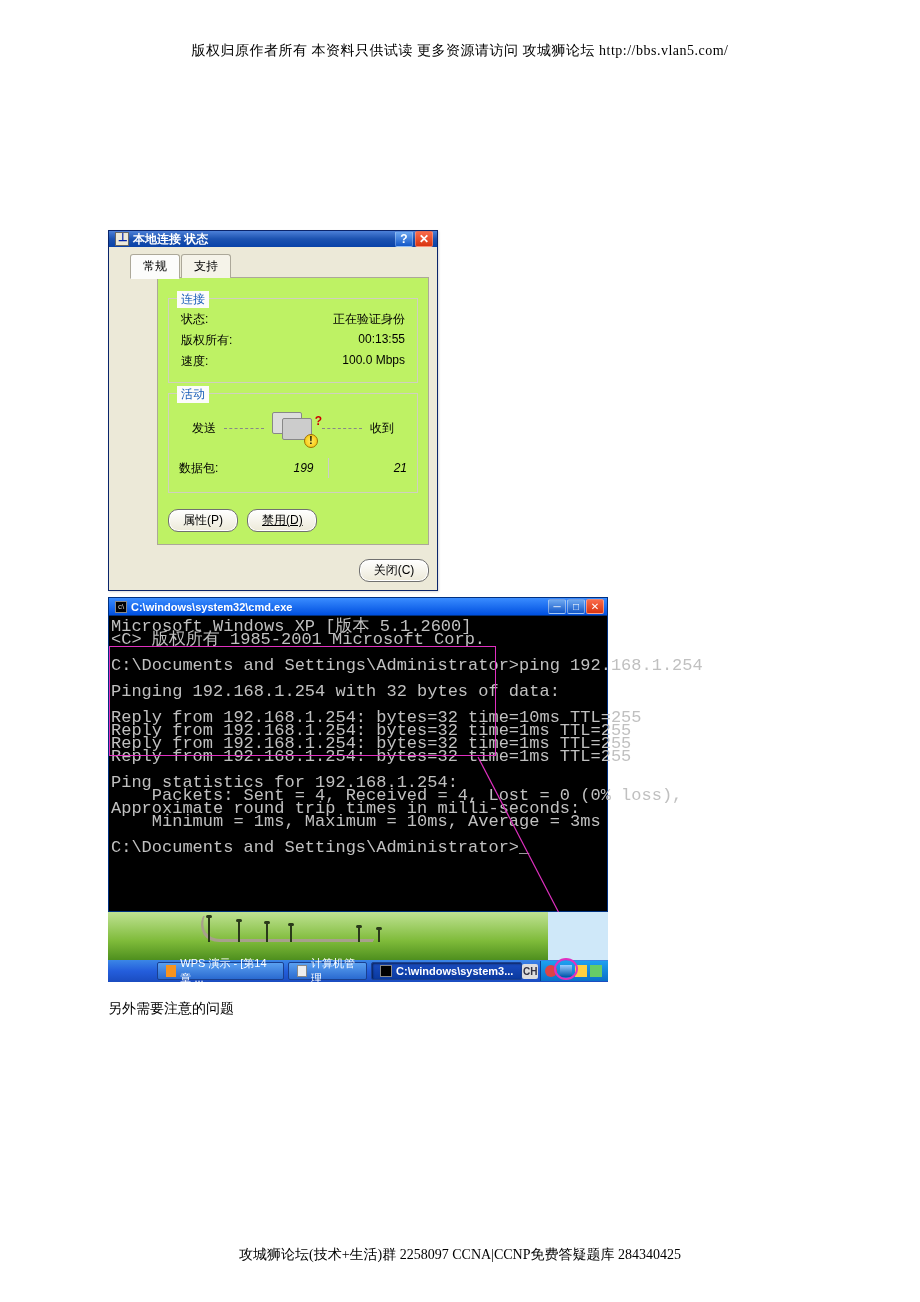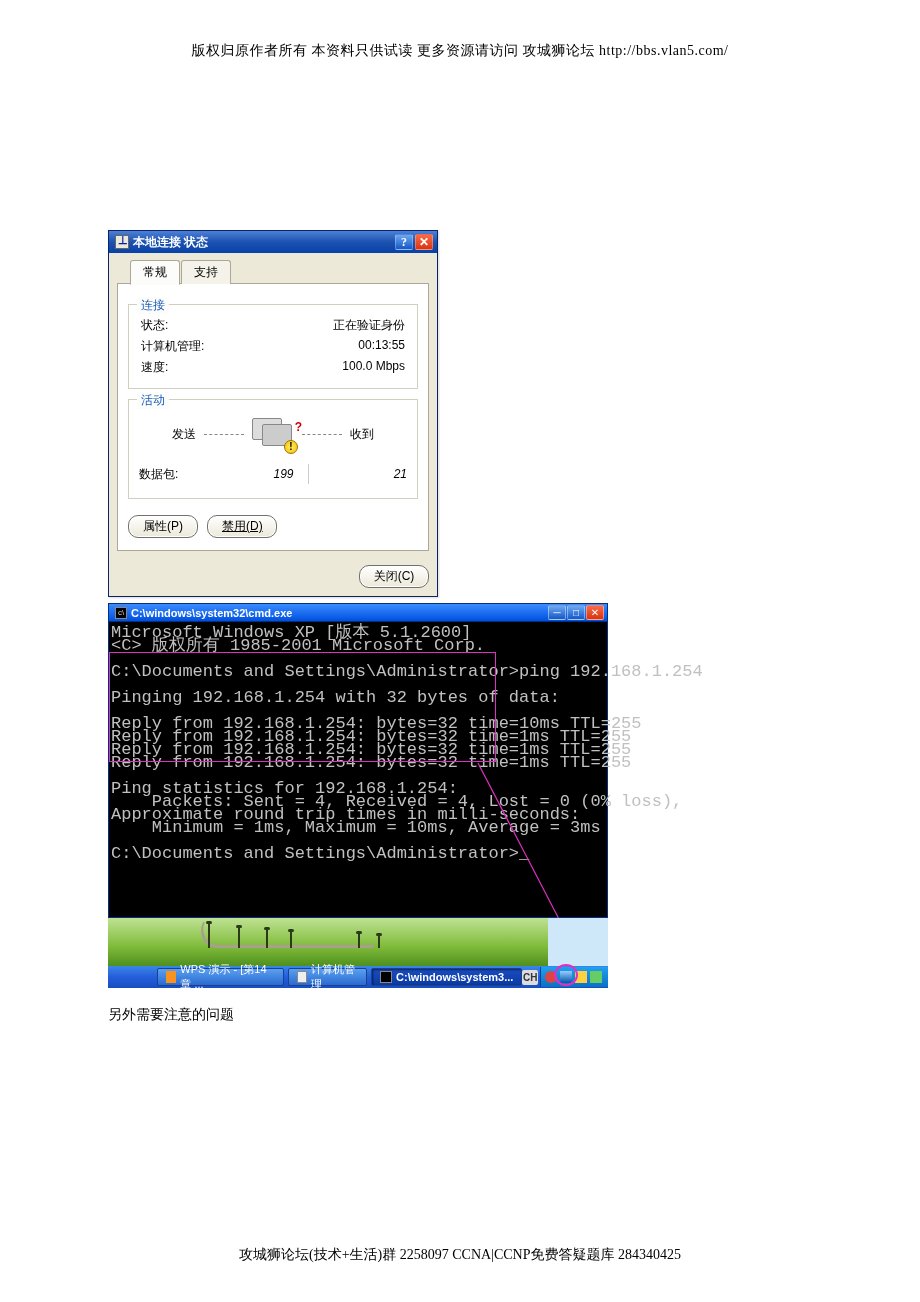--- a/index.html
+++ b/index.html
@@ -34,29 +34,28 @@
   
   .status-dialog {
     width: 330px;
     border: 1px solid #0a246a;
     background: #ece9d8;
     font-family: Tahoma, "Microsoft Sans Serif", sans-serif;
     font-size: 12px;
     box-shadow: 1px 1px 2px rgba(0,0,0,0.15);
   }
   .dlg-titlebar {
-    height: 22px;
+    height: 16px;
     background: linear-gradient(180deg, #4c80d8 0%, #1c52b0 50%, #0842a8 100%);
     color: #fff;
     display: flex;
     align-items: center;
     padding: 0 4px 0 6px;
     font-weight: bold;
     position: relative;
-    font-family: Liberation Serif, serif;
   }
   .dlg-title-icon {
     width: 14px; height: 14px;
     background: #ece9d8;
     border: 1px solid #666;
     margin-right: 4px;
     position: relative;
   }
   .dlg-title-icon::after {
     content: "⊥"; color:#02a; position:absolute; top:-2px; left:2px; font-size:11px;
@@ -92,22 +91,23 @@
     margin-right: 1px;
     cursor: default;
   }
   .tab.active {
     background: #fcfcfb;
     border-bottom: 1px solid #fcfcfb;
     position: relative; top: 1px;
   }
   .tab-page {
     border: 1px solid #aca899;
-    background: #ffffff;
+    background: #bef264;
     padding: 20px 10px 12px 10px;
+    margin-left: 40px;
   }
   .fieldset {
     border: 1px solid #d0d0bf;
     padding: 8px 10px;
     margin-bottom: 10px;
     position: relative;
   }
   .fieldset .legend {
     position: absolute;
     top: -8px; left: 8px;
@@ -319,21 +319,21 @@
         <div class="tab">支持</div>
       </div>
       <div class="tab-page">
         <div class="fieldset">
           <span class="legend">连接</span>
           <div class="kv-row">
             <span>状态:</span>
             <span>正在验证身份</span>
           </div>
           <div class="kv-row">
-            <span>计算机管理:</span>
+            <span>版权所有:</span>
             <span>00:13:55</span>
           </div>
           <div class="kv-row">
             <span>速度:</span>
             <span>100.0 Mbps</span>
           </div>
         </div>
         <div class="fieldset" style="padding-bottom:14px;">
           <span class="legend">活动</span>
           <div class="activity-row">

